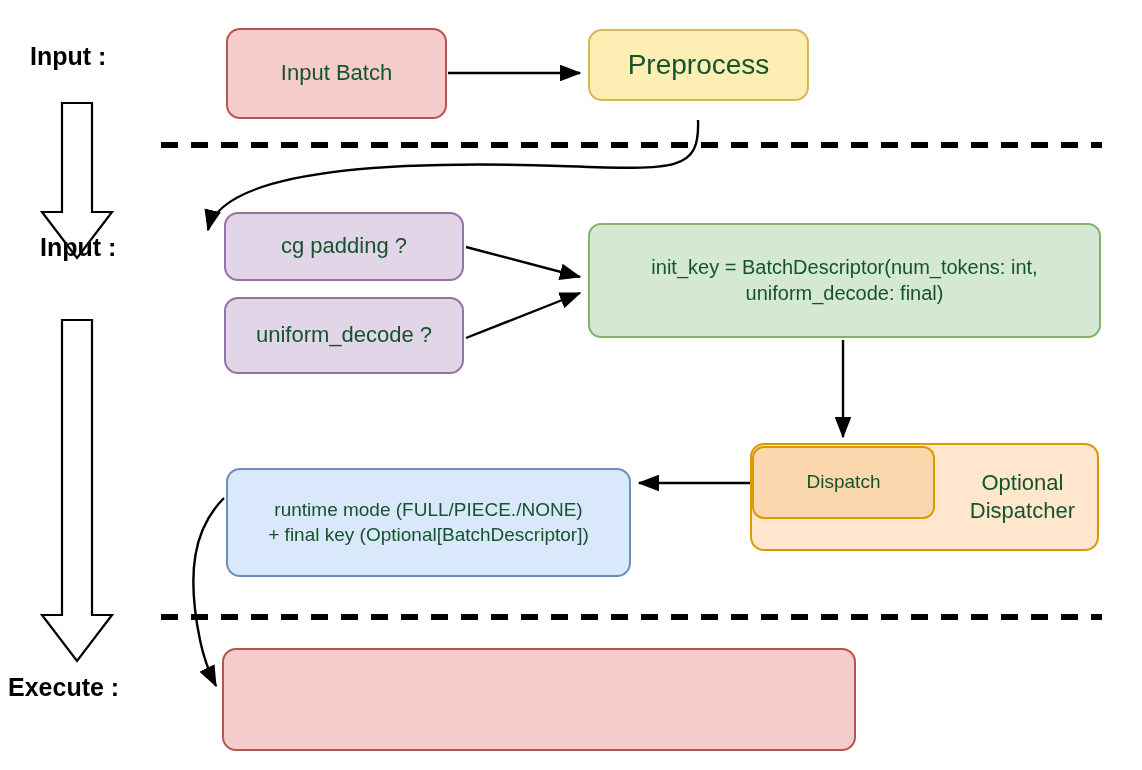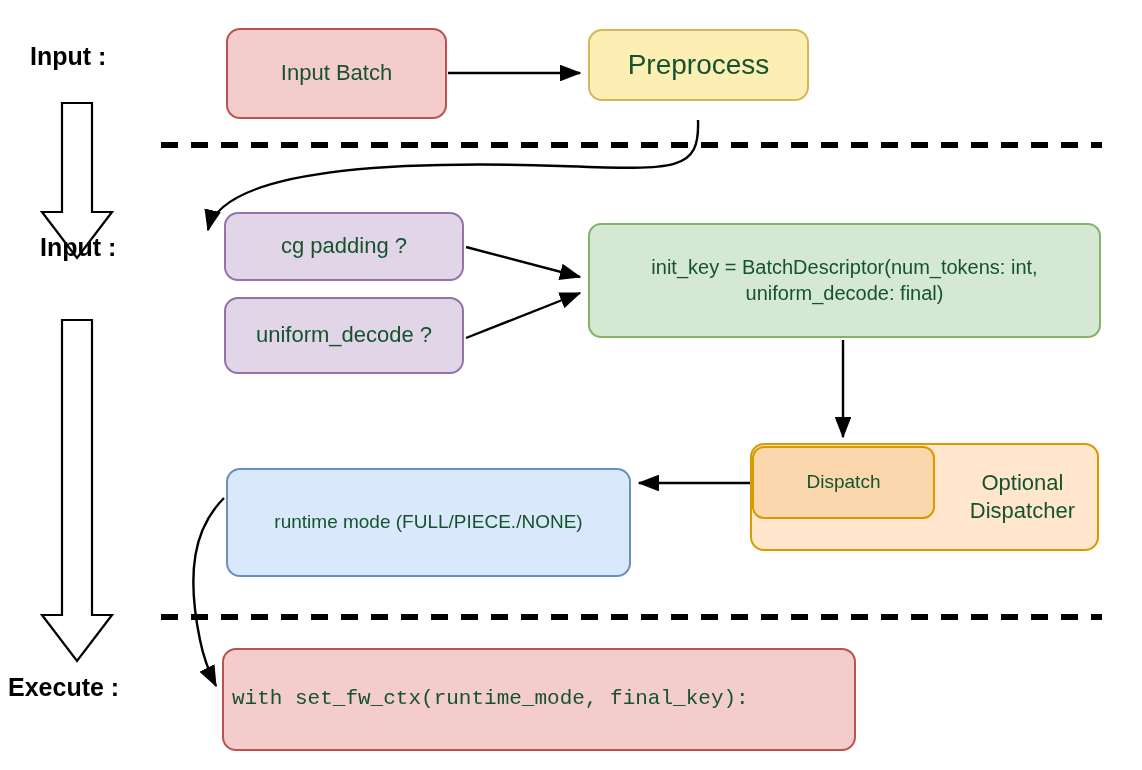--- a/index.html
+++ b/index.html
@@ -124,33 +124,33 @@
   <div class="node" id="node-init-key" style="background:#d5e8d4;border-color:#82b366;">
     <div>
       <div>init_key = BatchDescriptor(num_tokens: int,</div>
       <div>uniform_decode: final)</div>
     </div>
   </div>
 
   <div class="node" id="node-runtime-mode" style="background:#dae8fc;border-color:#6c8ebf;margin-top:25px;">
     <div>
       <div>runtime mode (FULL/PIECE./NONE)</div>
+      <div>+ final key (Optional[BatchDescriptor])</div>
     </div>
   </div>
 
   <div class="node" id="node-cudagraph" style="background:#ffe6cc;border-color:#d79b00;">
     <div>
       <div>Optional</div>
       <div>Dispatcher</div>
     </div>
   </div>
 
   <div class="node" id="node-dispatch" style="background:#fad7ac;border-color:#d79b00;">
     <span>Dispatch</span>
   </div>
 
   <div class="node" id="node-code" style="background:#f5cccc;border-color:#b85450;">
     <div>
-      <span class="code-line">with set_fw_ctx(runtime_mode, final_key):</span>
     </div>
   </div>
 
 </div>
 
 </body></html>

